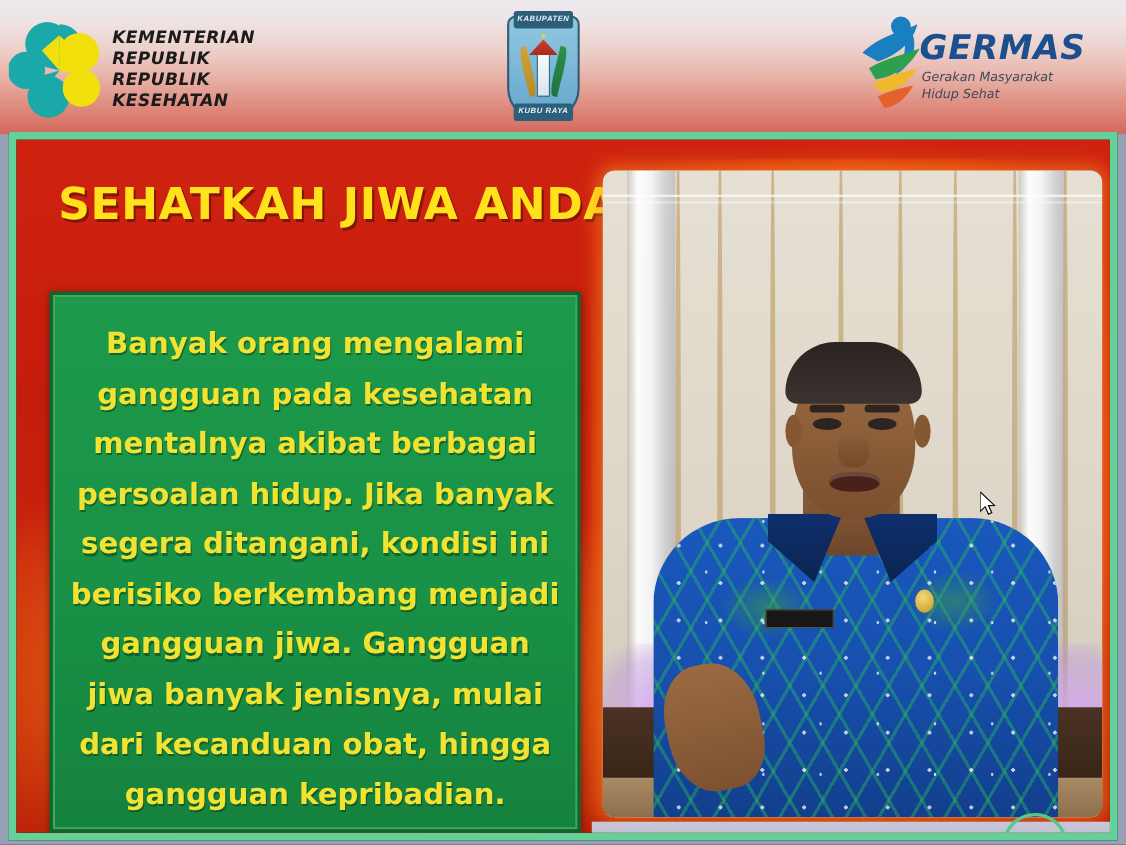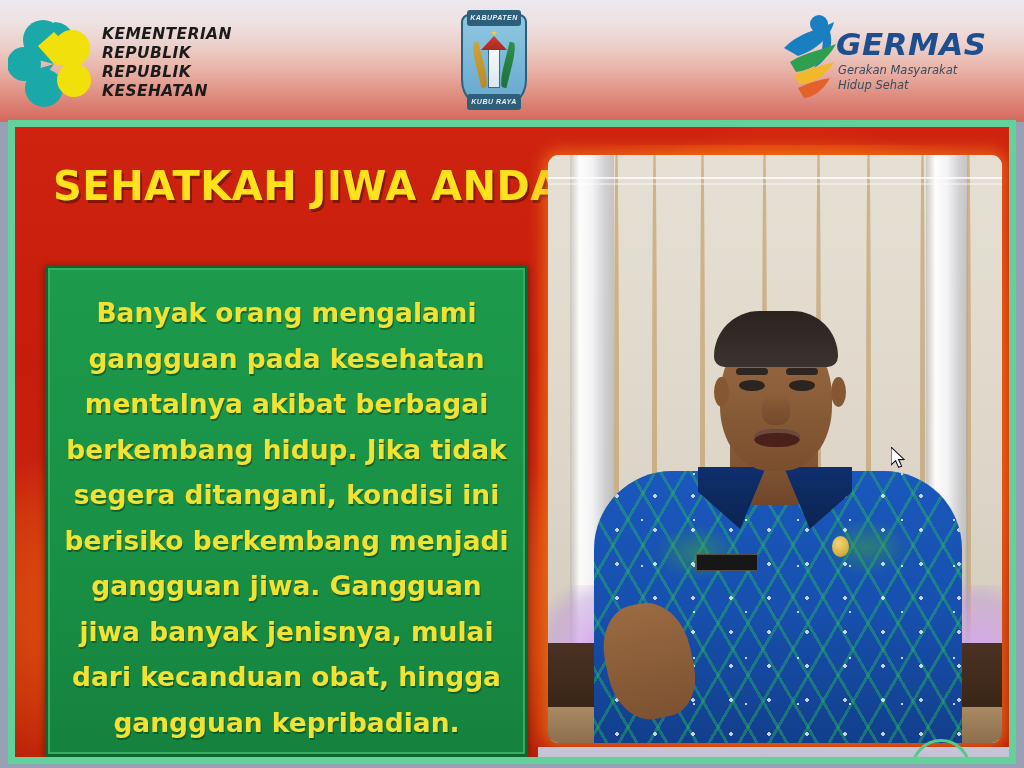--- a/index.html
+++ b/index.html
@@ -316,21 +316,21 @@
 </div>
 
 <div class="slide-outer">
   <div class="slide-inner">
 
     <div class="slide-title">
       <span>SEHATKAH JIWA ANDA</span><span class="q">?</span>
     </div>
 
     <div class="msgbox">
-      <div class="msgtext">Banyak orang mengalami gangguan pada kesehatan mentalnya akibat berbagai berkembang hidup. Jika tidak segera ditangani, kondisi ini berisiko berkembang menjadi gangguan jiwa. Gangguan jiwa banyak jenisnya, mulai dari kecanduan obat, hingga gangguan kepribadian.</div>
+      <div class="msgtext">Banyak orang mengalami gangguan pada kesehatan mentalnya akibat berbagai persoalan hidup. Jika banyak segera ditangani, kondisi ini berisiko berkembang menjadi gangguan jiwa. Gangguan jiwa banyak jenisnya, mulai dari kecanduan obat, hingga gangguan kepribadian.</div>
     </div>
 
     <div class="video-glow"></div>
 
     <div class="video">
       <div class="v-wall"></div>
 
       <div class="wave" style="left:66px;"></div>
       <div class="wave" style="left:104px;"></div>
       <div class="wave" style="left:152px;"></div>

